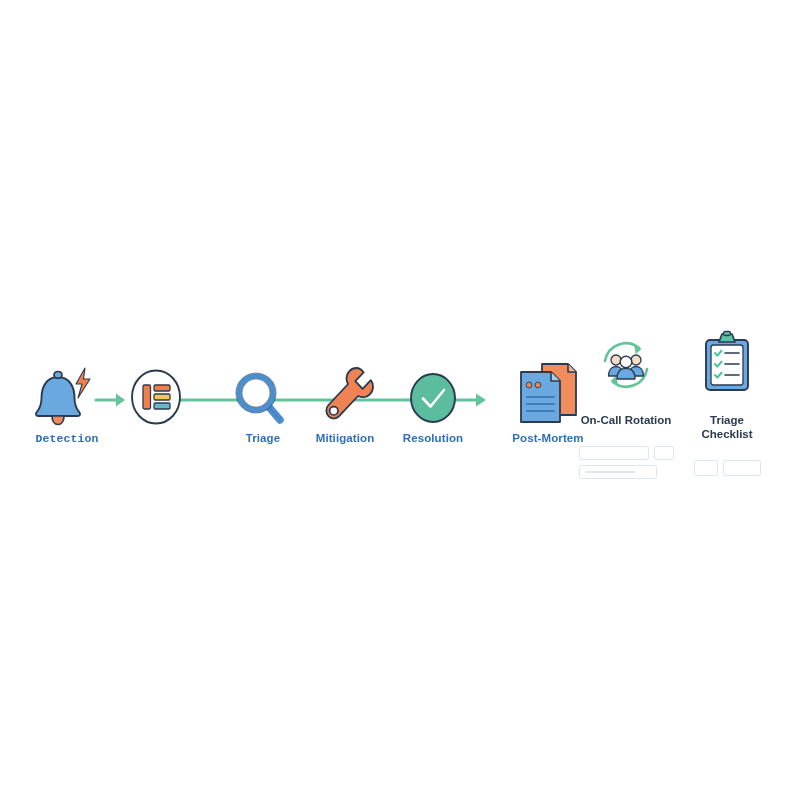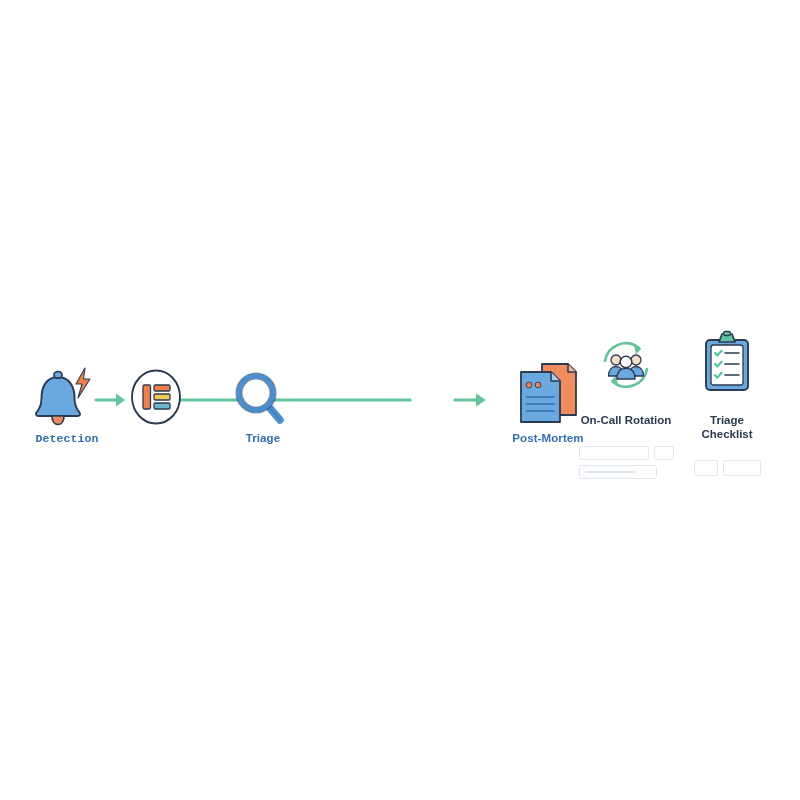--- a/index.html
+++ b/index.html
@@ -166,21 +166,39 @@
       <svg class="stage-art" width="78" height="58" viewBox="0 0 78 58">
         <line x1="45" y1="37" x2="56" y2="50" stroke="#4a90d0" stroke-width="7.5" stroke-linecap="round"></line>
         <line x1="45" y1="37" x2="56" y2="50" stroke="#2b3a50" stroke-width="1.1" stroke-linecap="round" opacity="0.25"></line>
         <circle cx="32" cy="23" r="17" fill="#ffffff" stroke="#4a90d0" stroke-width="5.4"></circle>
         <circle cx="32" cy="23" r="20" fill="none" stroke="#2b3a50" stroke-width="1.2" opacity="0.5"></circle>
         <circle cx="32" cy="23" r="14" fill="none" stroke="#2b3a50" stroke-width="1.2" opacity="0.5"></circle>
       </svg>
       <div class="stage-label">Triage</div>
     </div>
 
-
+    <div class="stage" id="stage-mitigation">
+      <svg class="stage-art" width="78" height="66" viewBox="0 0 78 66">
+        <path d="M50.5 6 C45 6 40.5 10.6 40.5 16.4 C40.5 18.5 41.1 20.4 42.1 22
+                 L22.5 43 C19.6 46.1 19.6 51.1 22.5 54.2 C25.4 57.3 30.2 57.3 33.1 54.2
+                 L52.1 34 C53.6 34.7 55.3 35.1 57 35.1 C62.5 35.1 67 30.5 67 24.7
+                 C67 22.2 66.2 19.9 64.8 18.1 L56.6 26.9 L49.3 19.1 L57.6 10.3
+                 C55.7 7.7 53.3 6 50.5 6 Z" fill="#ef8354" stroke="#2b3a50" stroke-width="1.8" stroke-linejoin="round"></path>
+        <circle cx="27.8" cy="48.8" r="4.2" fill="#ffffff" stroke="#2b3a50" stroke-width="1.7"></circle>
+      </svg>
+      <div class="stage-label">Mitiigation</div>
+    </div>
+
+    <div class="stage" id="stage-resolution">
+      <svg class="stage-art" width="78" height="58" viewBox="0 0 78 58">
+        <ellipse cx="39" cy="28" rx="22" ry="24" fill="#5bbd9e" stroke="#2b3a50" stroke-width="1.9"></ellipse>
+        <path d="M29 28.5 L36.5 36.5 L50 20" fill="none" stroke="#ffffff" stroke-width="2.6" stroke-linecap="round" stroke-linejoin="round"></path>
+      </svg>
+      <div class="stage-label">Resolution</div>
+    </div>
 
     <div class="stage" id="stage-postmortem">
       <svg class="stage-art" width="84" height="70" viewBox="0 0 84 70">
 
         <path d="M36 6 L62 6 L70 14 L70 57 L36 57 Z" fill="#f18d5c" stroke="#2b3a50" stroke-width="1.8" stroke-linejoin="round"></path>
         <path d="M62 6 L62 14 L70 14" fill="#f6b394" stroke="#2b3a50" stroke-width="1.6" stroke-linejoin="round"></path>
 
         <path d="M15 14 L45 14 L54 23 L54 64 L15 64 Z" fill="#6aa9df" stroke="#2b3a50" stroke-width="1.8" stroke-linejoin="round"></path>
         <path d="M45 14 L45 23 L54 23" fill="#a8cdec" stroke="#2b3a50" stroke-width="1.6" stroke-linejoin="round"></path>
 

